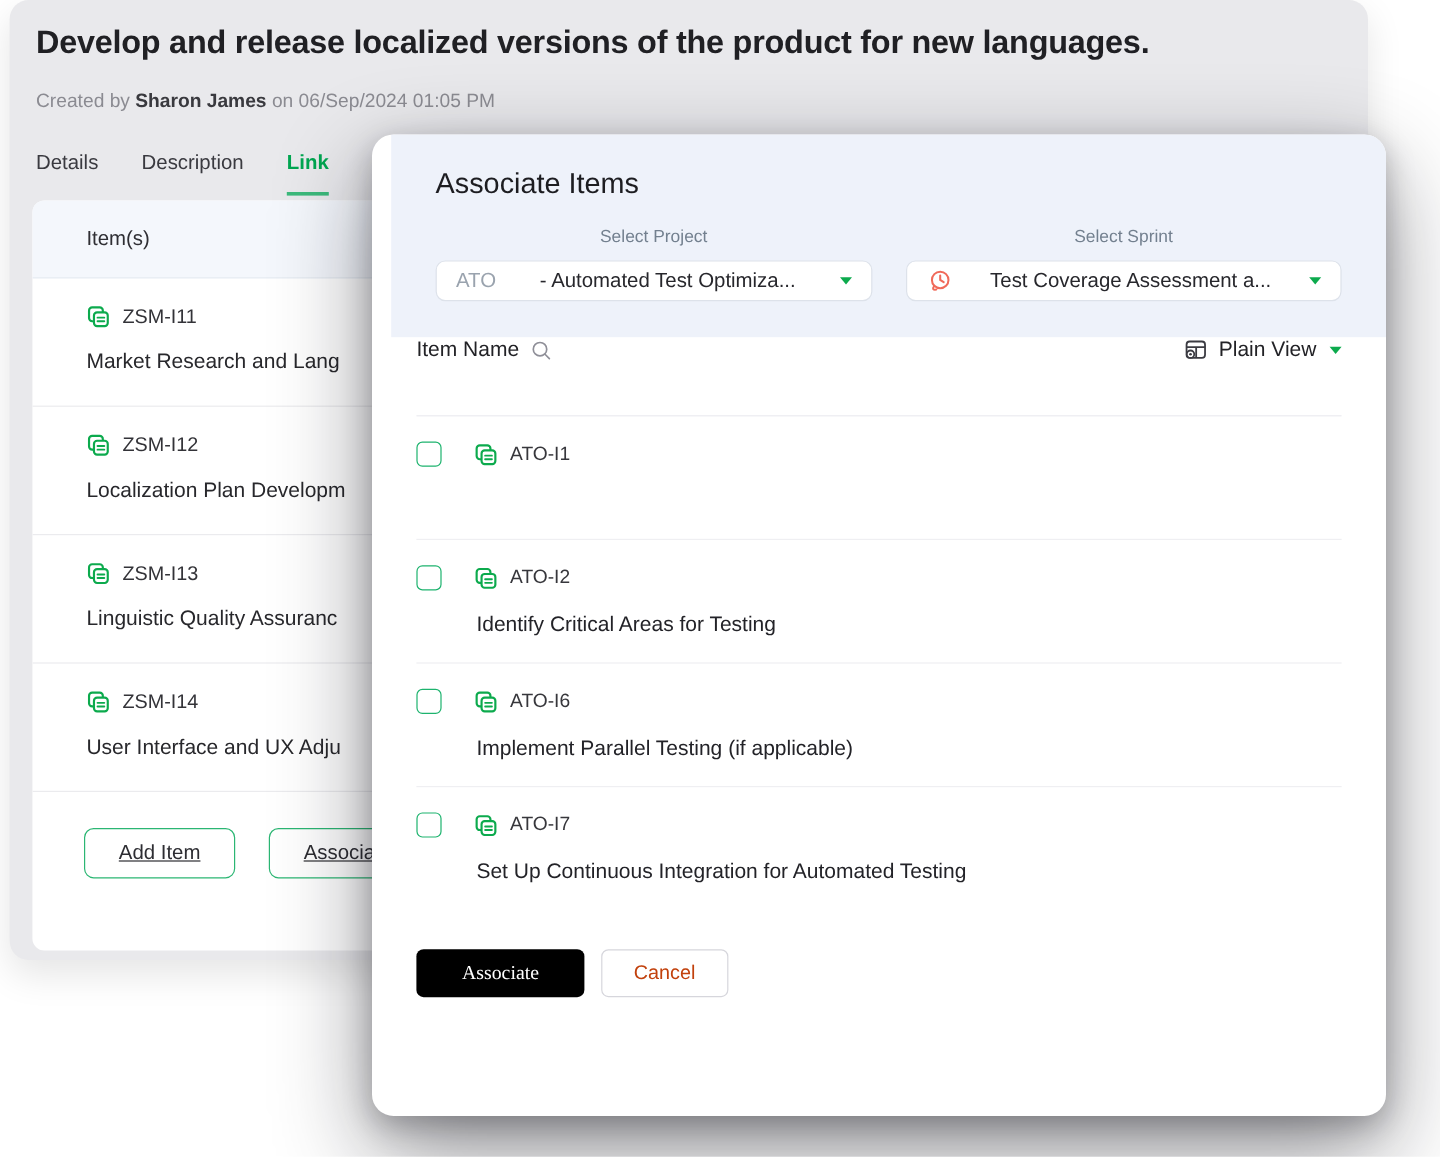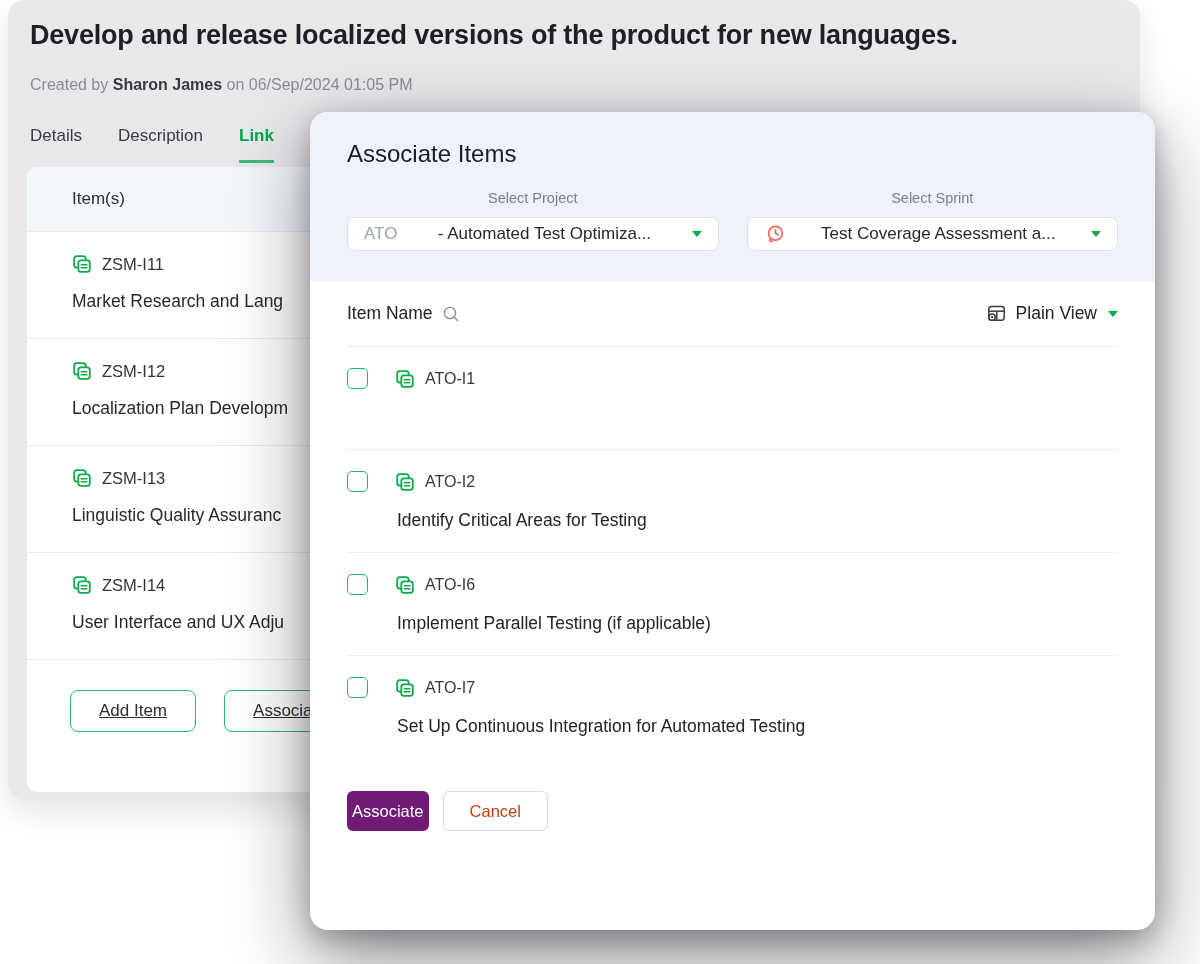--- a/index.html
+++ b/index.html
@@ -40,21 +40,21 @@
     border-radius:8px; font-size:17px; color:#2e2e33; display:flex; align-items:center;
     font-family:"Liberation Sans", sans-serif; cursor:pointer; white-space:nowrap;text-decoration:underline;
   }
 
   
   .modal {
     position:absolute; left:310px; top:112px; width:845px; height:818px;
     background:#fff; border-radius:18px; overflow:hidden;
     box-shadow:0 30px 80px rgba(10,10,20,.45), 0 8px 24px rgba(10,10,20,.25);
   }
-  .modal-head { background:#eef2fa; padding:28px 37px 30px; }
+  .modal-head { background:#eef2fa; padding:28px 37px 30px;margin-left:16px; }
   .modal-title { font-size:24px; font-weight:500; color:#1d1d21; }
   .select-row { display:flex; gap:28px; margin-top:22px;text-align:center; }
   .select-group { width:397px; }
   .select-label { font-size:14.5px; color:#73808f; margin-bottom:11px; }
   .select-box {
     height:34px; background:#fff; border:1px solid #dde2ea; border-radius:8px;
     display:flex; align-items:center; gap:8px; padding:0 16px; cursor:pointer;
   }
   .select-box .prefix { color:#9aa3ae; font-size:17px; }
   .select-box .value {
@@ -63,39 +63,39 @@
   }
   .caret {
     flex:0 0 auto; width:0; height:0; margin-left:auto;
     border-left:5.5px solid transparent; border-right:5.5px solid transparent;
     border-top:6.5px solid #0caa4d;
   }
   .caret.inline { margin-left:2px; }
 
   .modal-body { padding:0 37px; }
   .list-toolbar {
-    height:66px; display:flex; align-items:center; border-bottom:1px solid #ececf0;
+    height:66px; display:flex; align-items:flex-start; border-bottom:1px solid #ececf0;
   }
   .col-title { display:flex; align-items:center; gap:9px; font-size:17.5px; color:#222226; }
   .view-switch { margin-left:auto; display:flex; align-items:center; gap:9px; font-size:17.5px; color:#222226; cursor:pointer; }
 
   .item-row { height:103px; border-bottom:1px solid #efeff2; padding-top:21px; }
   .item-row.last { border-bottom:none; }
   .item-line1 { display:flex; align-items:center; }
   .checkbox {
     width:21px; height:21px; border:1.5px solid #1db36e; border-radius:5px;
     background:#fff; cursor:pointer; flex:0 0 auto;
   }
   .item-id { display:flex; align-items:center; gap:10px; margin-left:27px; font-size:16px; color:#37373c; }
   .item-name { margin-left:50px; margin-top:18px; font-size:17.5px; color:#232328; }
 
   .modal-footer { display:flex; gap:14px; padding:32px 0 0; }
   .btn-primary {
-    height:40px; padding:0 5px; background:#701a75; border:none; border-radius:6px;
-    color:#fff; font-size:16.5px; font-family:Liberation Sans, sans-serif; cursor:pointer;
+    height:40px; padding:0 38px; background:#000000; border:none; border-radius:6px;
+    color:#fff; font-size:16.5px; font-family:Liberation Serif, serif; cursor:pointer;
   }
   .btn-secondary {
     height:40px; padding:0 26px; background:#fff; border:1px solid #d6d6dc; border-radius:6px;
     color:#c2410c; font-size:16.5px; font-family:"Liberation Sans", sans-serif; cursor:pointer;
   }
   .icon { display:inline-flex; flex:0 0 auto; }
 </style>
 </head>
 <body>
 

